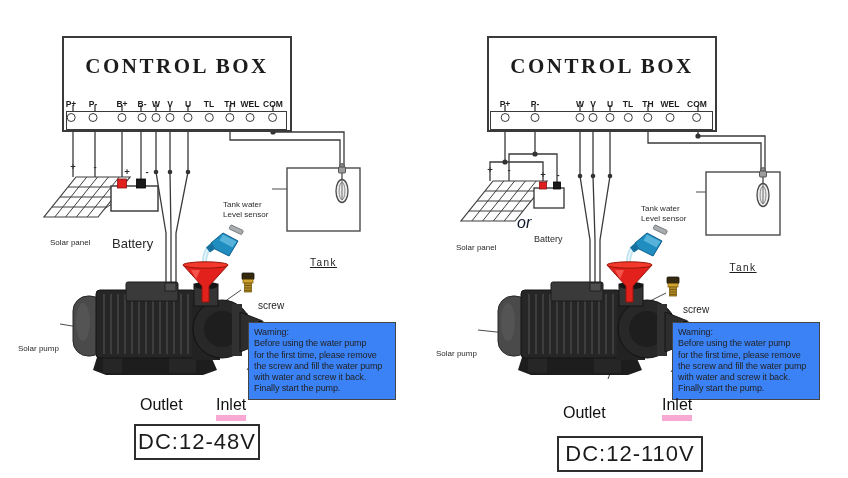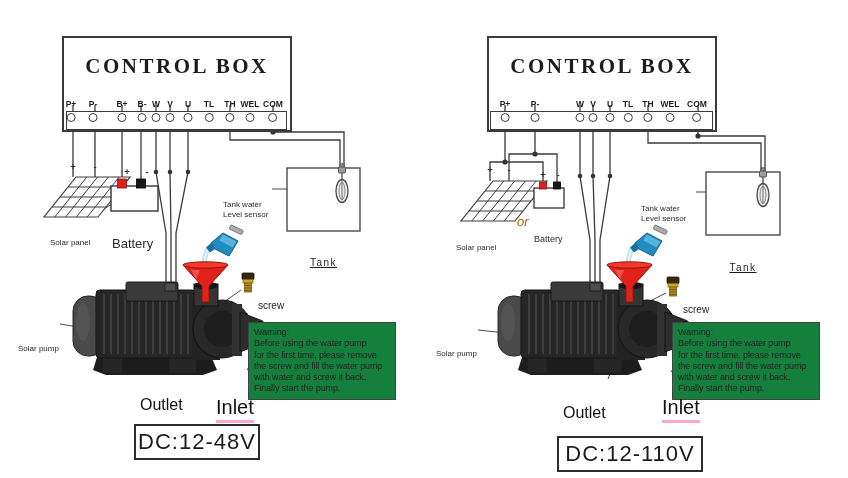--- a/index.html
+++ b/index.html
@@ -14,28 +14,28 @@
   .term-strip{position:absolute;border:1.5px solid #3a3a3a;background:#fff;}
   .terminal{position:absolute;top:75px;transform:translateX(-50%);
             display:flex;flex-direction:column;align-items:center;z-index:3;}
   .t-label{font-size:8.5px;font-weight:bold;color:#1d1d1d;white-space:nowrap;line-height:10px;}
   .t-circle{width:9px;height:9px;border:1.4px solid #3a3a3a;border-radius:50%;
             margin-top:3.5px;background:#fff;box-sizing:border-box;}
   .lbl-sm{position:absolute;font-size:8px;color:#2a2a2a;white-space:nowrap;}
   .lbl-pm{position:absolute;font-size:9.5px;font-weight:bold;color:#2a2a2a;transform:translateX(-50%);}
   .lbl-battery-l{position:absolute;font-size:13px;color:#2a2a2a;}
   .lbl-battery-r{position:absolute;font-size:9px;color:#2a2a2a;}
-  .lbl-or{position:absolute;font-size:13px;color:#a16207;font-style:italic;}
+  .lbl-or{position:absolute;font-size:16px;color:#0f172a;font-style:italic;}
   .lbl-tank{position:absolute;font-size:10px;letter-spacing:1.5px;color:#1d1d1d;text-align:center;text-decoration:underline;}
   .lbl-screw{position:absolute;font-size:10px;color:#1d1d1d;}
-  .warning-box{position:absolute;width:148px;border:1.3px solid #444;background:#15803d;
+  .warning-box{position:absolute;width:148px;border:1.3px solid #444;background:#3b82f6;
                padding:4px 5px;box-sizing:border-box;font-size:9px;line-height:11.3px;
                letter-spacing:-0.1px;white-space:nowrap;color:#222;}
   .lbl-outlet{position:absolute;font-size:16px;color:#111;border-bottom:1.5px solid #111;padding-bottom:19px;}
-  .lbl-inlet{position:absolute;font-size:20px;color:#111;border-bottom:3px solid #f9a8d4;padding-bottom:1px;}
+  .lbl-inlet{position:absolute;font-size:16px;color:#111;border-bottom:6px solid #f9a8d4;padding-bottom:1px;}
   .dc-box{position:absolute;height:32px;border:2px solid #2e2e2e;background:#fff;
           display:flex;align-items:center;justify-content:center;
           font-size:22px;letter-spacing:1px;color:#1b1b1b;}
   .sensor-lbl{position:absolute;font-size:8px;line-height:9.5px;color:#2a2a2a;white-space:nowrap;}
 </style>
 </head>
 <body>
 
 <div id="stage">
 

